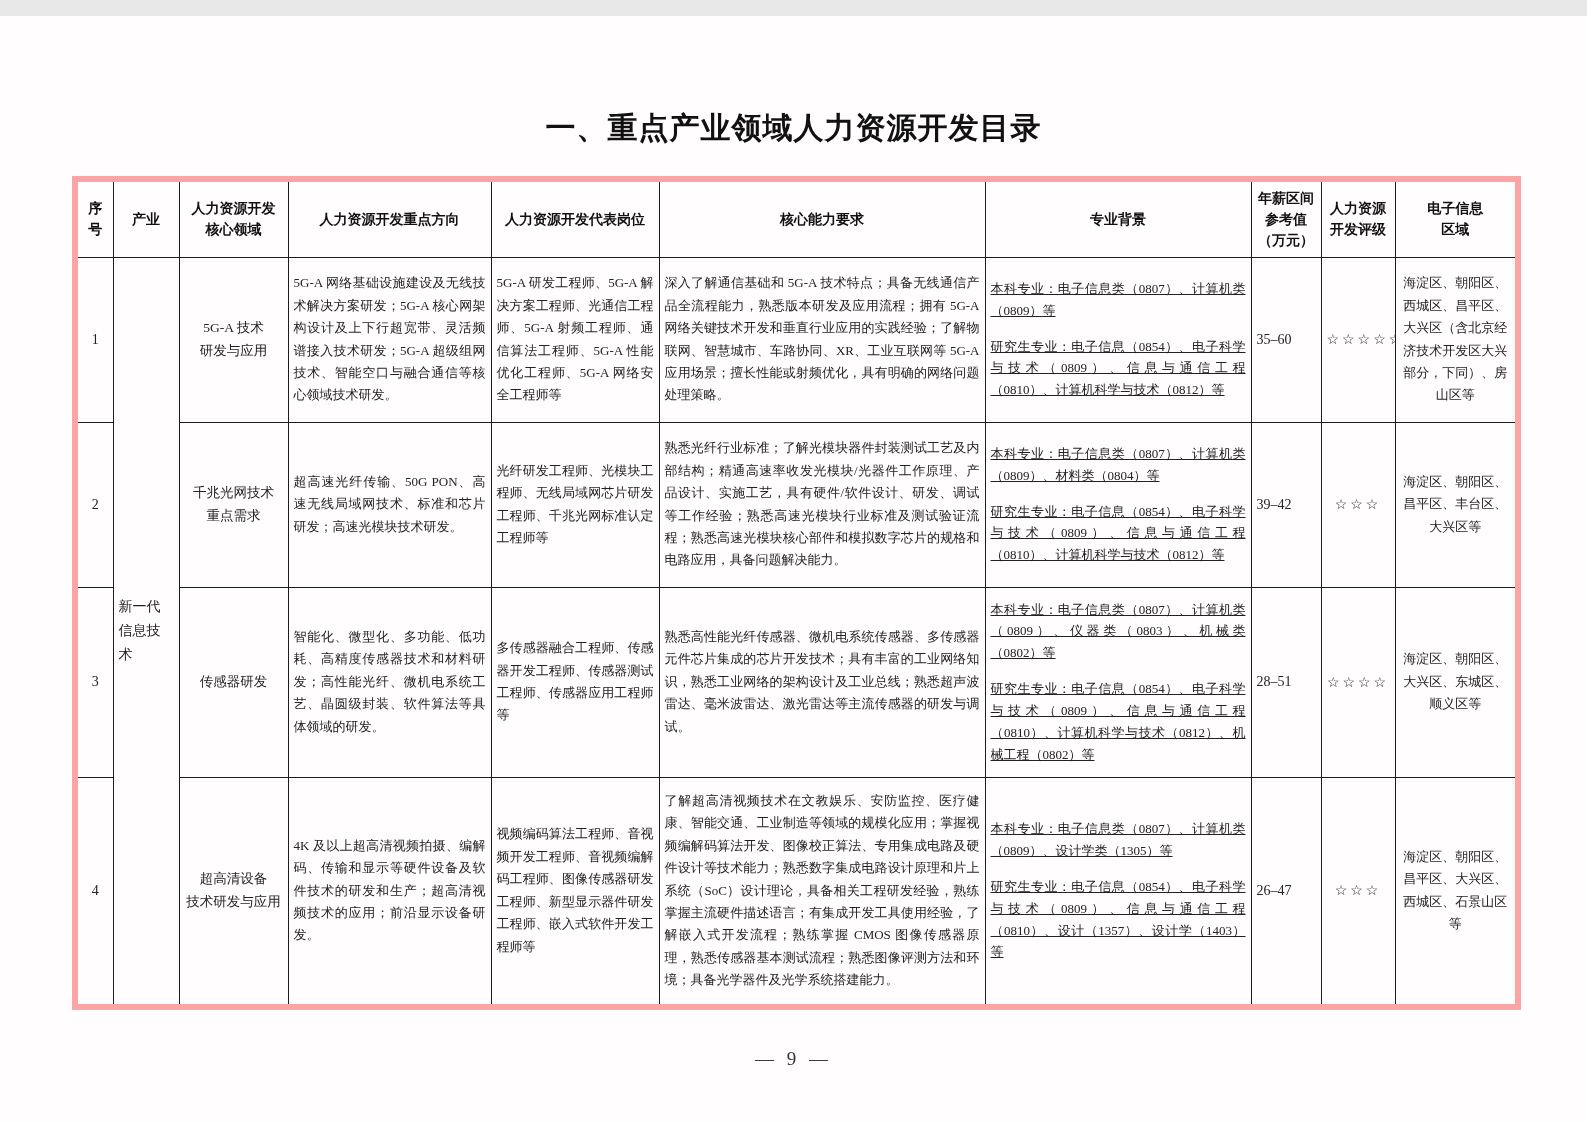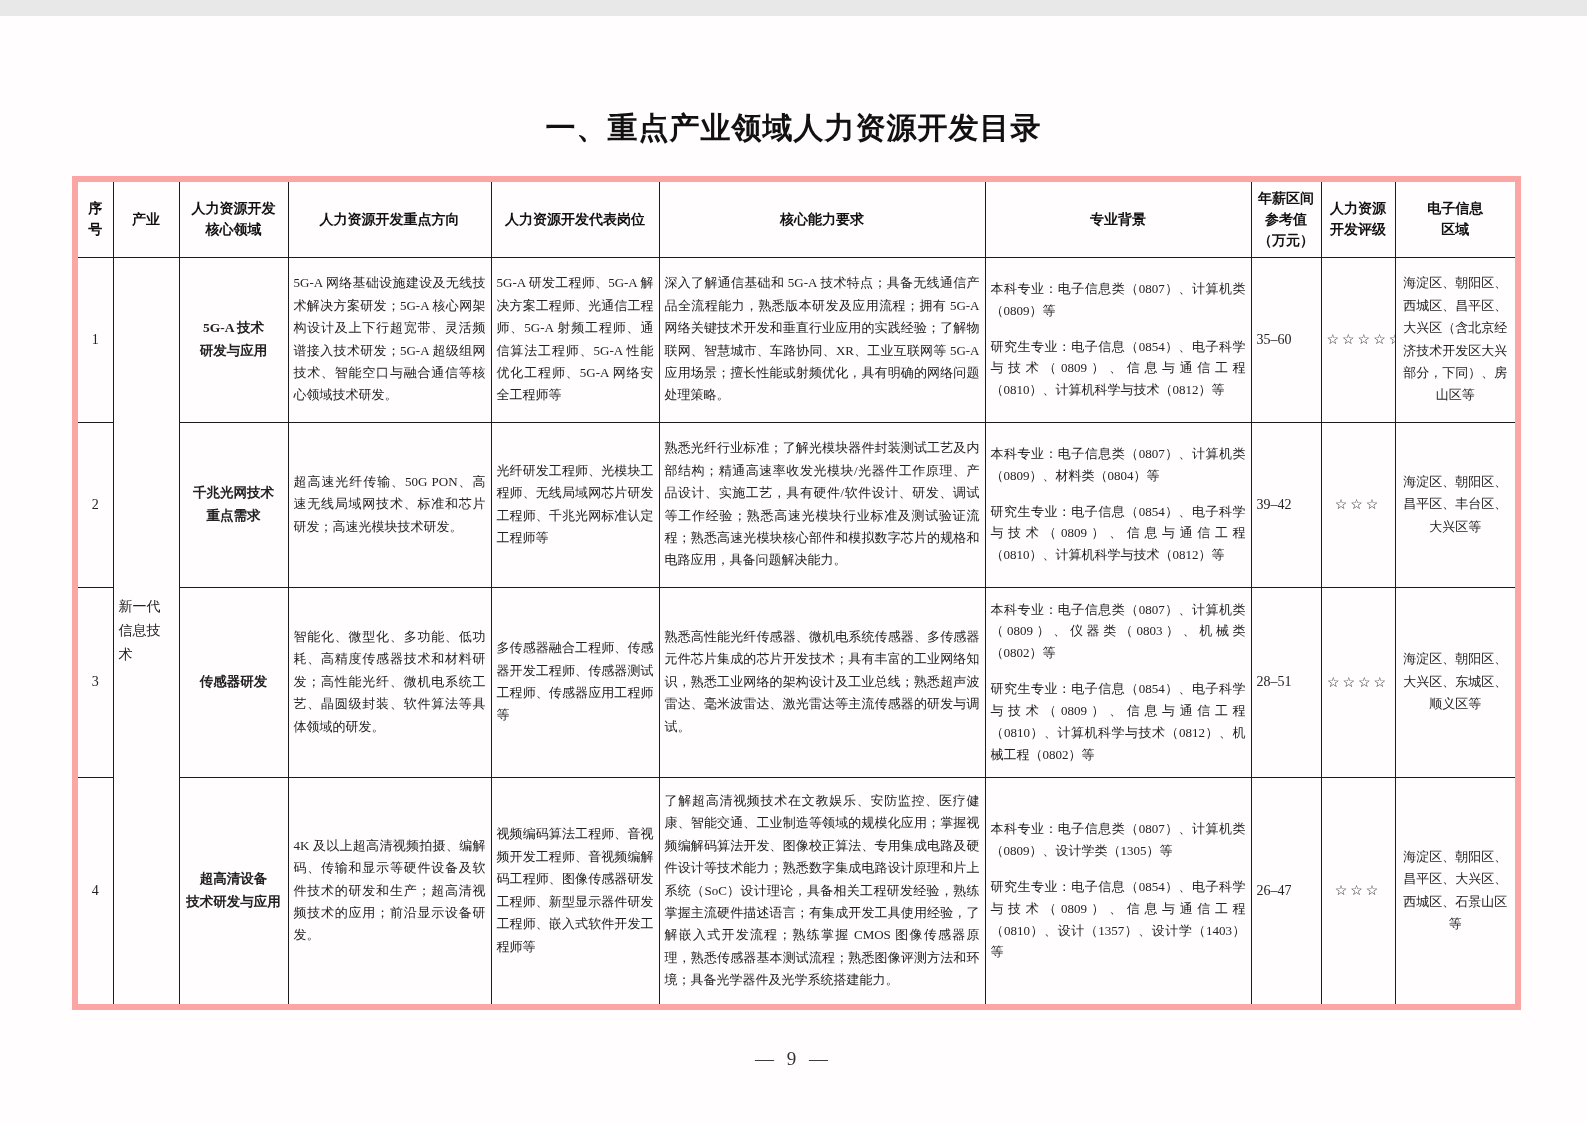--- a/index.html
+++ b/index.html
@@ -68,31 +68,30 @@
     text-align: left;
     font-size: 14px;
     white-space: pre-line;
     line-height: 1.7;
   }
   td.c-field {
     text-align: center;
     font-size: 13.5px;
     white-space: pre-line;
     line-height: 1.7;
-    font-weight: bold;
   }
   td.c-dir, td.c-pos, td.c-req {
     text-align: justify;
     line-height: 1.73;
   }
   td.c-bg {
     text-align: justify;
     line-height: 1.68;
   }
-  td.c-bg p { margin: 0; }
+  td.c-bg p { margin: 0; text-decoration: underline; }
   td.c-bg p.first { margin-bottom: 14px; }
   td.c-salary {
     text-align: left;
     font-size: 14px;
   }
   td.c-rating {
     text-align: center;
     font-size: 14px;
     letter-spacing: 3px;
     white-space: nowrap;

